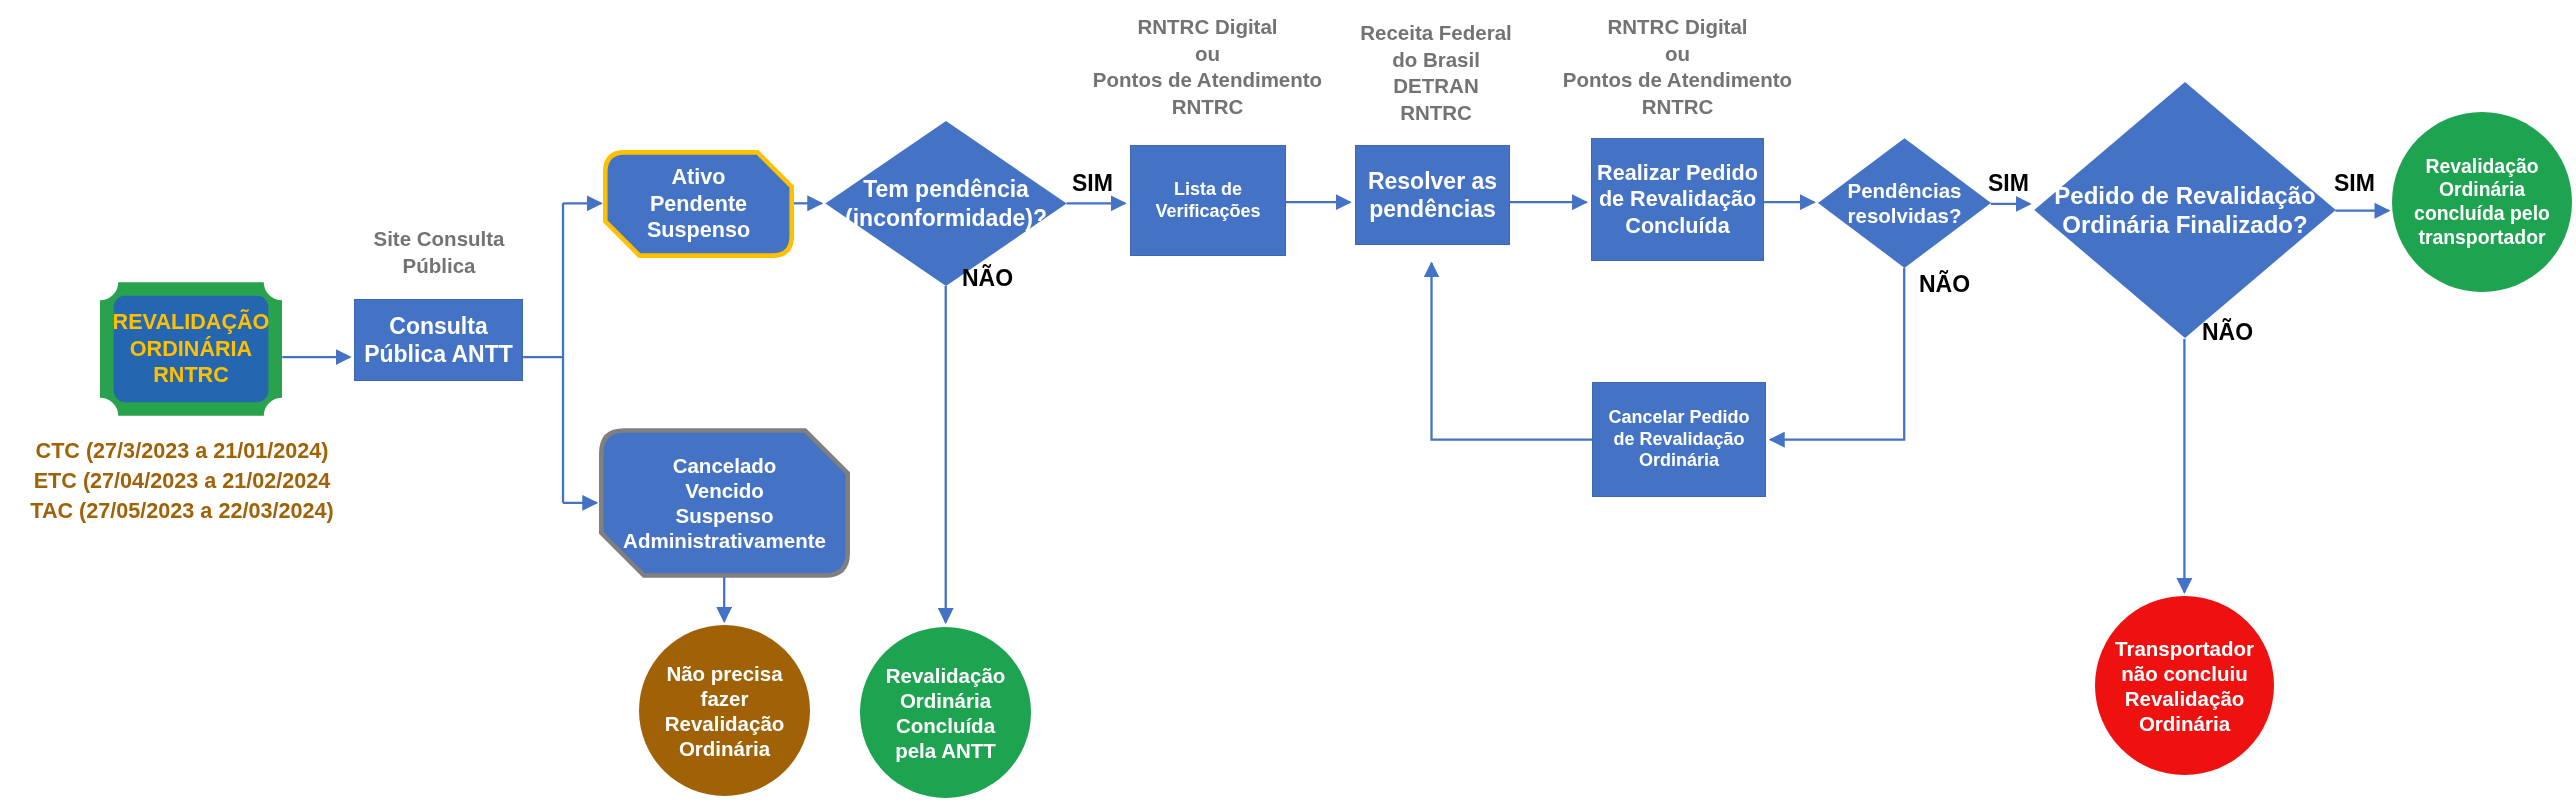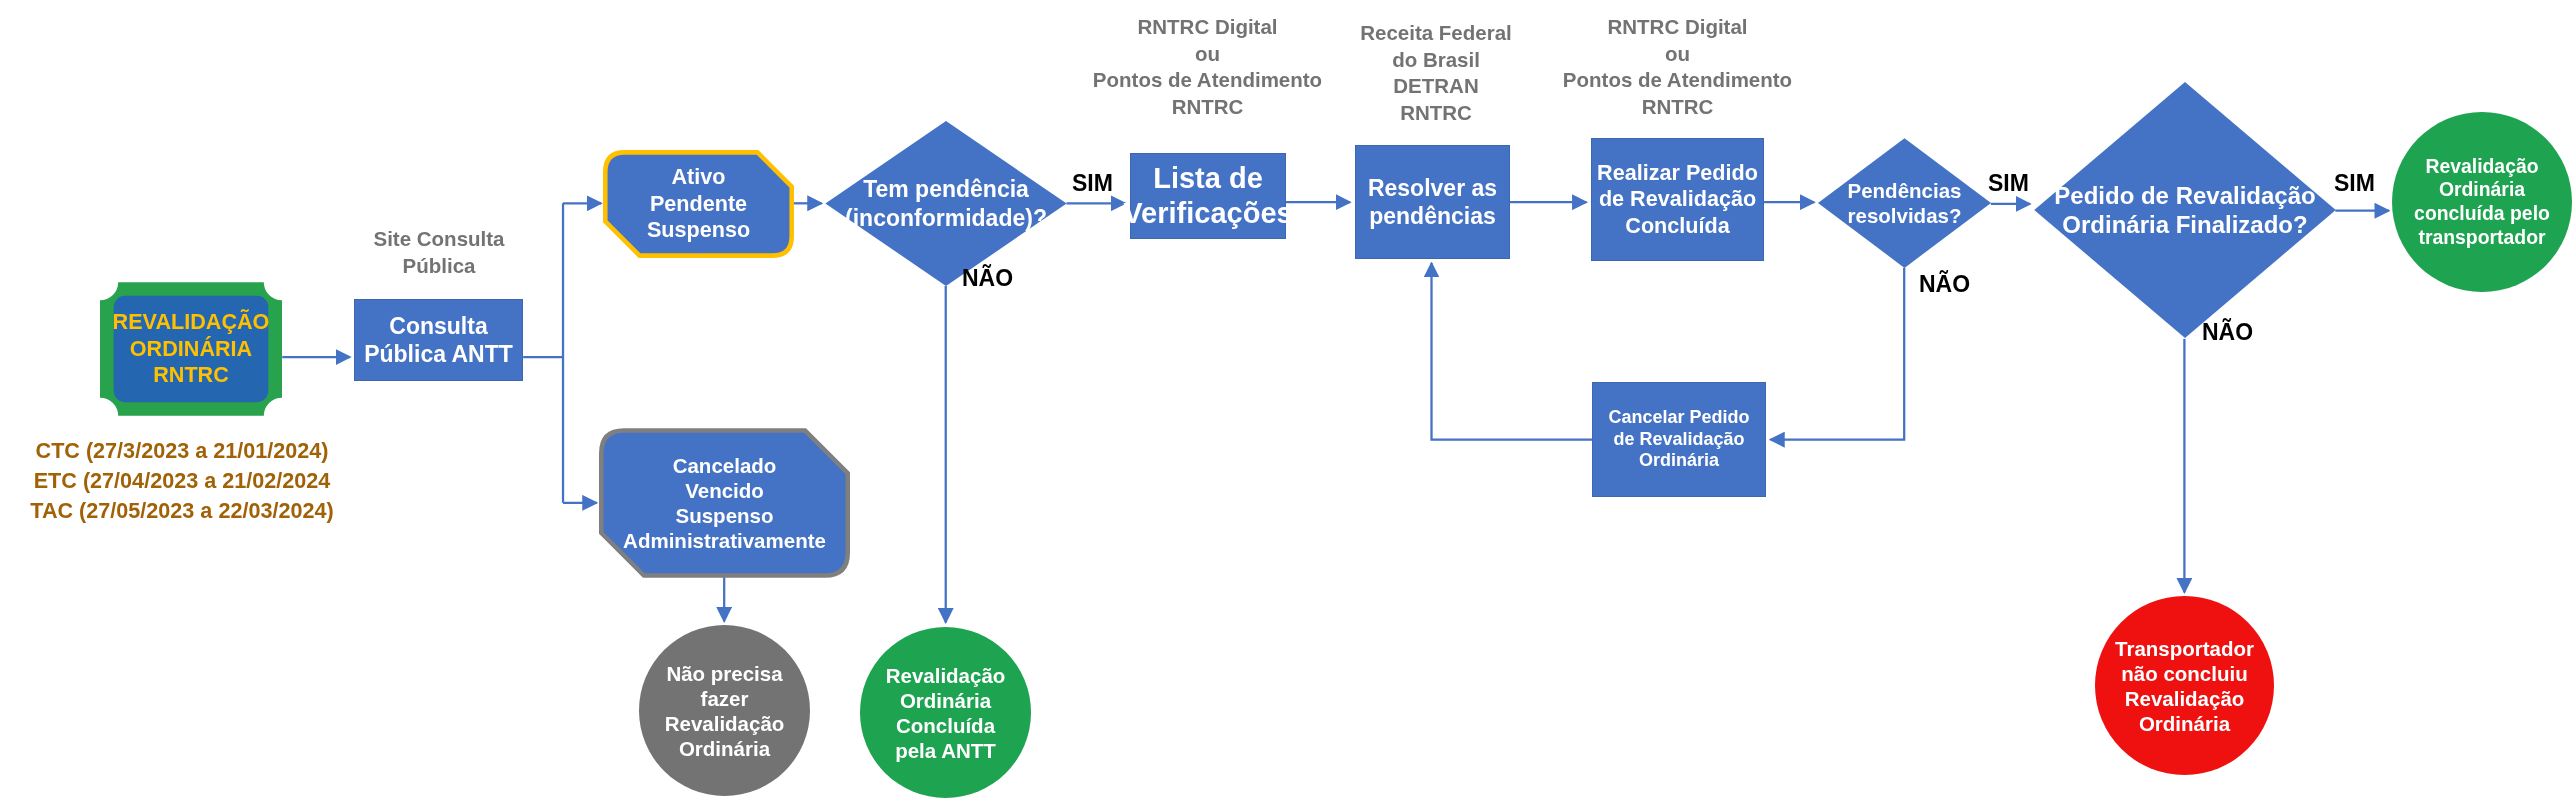--- a/index.html
+++ b/index.html
@@ -90,21 +90,21 @@
   <div class="shape-wrap" style="left:599px;top:428px;width:251px;height:150px;">
     <svg width="251" height="150" viewBox="-4 -4 441 263">
       <path d="M 40,0 H 358 L 433,75 V 215 Q 433,255 393,255 H 75 L 0,180 V 40 Q 0,0 40,0 Z" fill="#4472C4" stroke="#7F7F7F" stroke-width="8"></path>
     </svg>
     <div class="shape-text" style="font-size:20.5px;">Cancelado
 Vencido
 Suspenso
 Administrativamente</div>
   </div>
 
-  <div class="node circle" style="left:639px;top:625px;width:171px;height:171px;background:#737373;font-size:20.5px;">Não precisa
+  <div class="node circle" style="left:639px;top:625px;width:171px;height:171px;background:#a16207;font-size:20.5px;">Não precisa
 fazer
 Revalidação
 Ordinária</div>
 
   <div class="diamond-wrap" style="left:825px;top:121px;width:242px;height:165px;">
     <svg width="242" height="165" viewBox="0 0 424 290">
       <polygon points="212,0 424,145 212,290 0,145" fill="#4472C4"></polygon>
     </svg>
     <div class="shape-text" style="font-size:23px;">Tem pendência
 (inconformidade)?</div>
@@ -113,29 +113,29 @@
   <div class="node circle" style="left:860px;top:627px;width:171px;height:171px;background:#1EA351;font-size:20.5px;">Revalidação
 Ordinária
 Concluída
 pela ANTT</div>
 
   <div class="caption" style="left:1048px;top:14.2px;width:319px;font-size:20.5px;">RNTRC Digital
 ou
 Pontos de Atendimento
 RNTRC</div>
 
-  <div class="node bluebox" style="left:1130px;top:145px;width:156px;height:86px;font-size:29px;margin-top:8px;">Lista de
+  <div class="node bluebox" style="left:1130px;top:145px;width:156px;height:111px;font-size:18px;">Lista de
 Verificações</div>
 
   <div class="caption" style="left:1305px;top:20px;width:262px;font-size:20.5px;">Receita Federal
 do Brasil
 DETRAN
 RNTRC</div>
 
-  <div class="node bluebox" style="left:1355px;top:145px;width:155px;height:114px;font-size:23px;">Resolver as
+  <div class="node bluebox" style="left:1355px;top:145px;width:155px;height:100px;font-size:23px;">Resolver as
 pendências</div>
 
   <div class="caption" style="left:1518px;top:14.2px;width:319px;font-size:20.5px;">RNTRC Digital
 ou
 Pontos de Atendimento
 RNTRC</div>
 
   <div class="node bluebox" style="left:1591px;top:138px;width:173px;height:123px;font-size:21.6px;">Realizar Pedido
 de Revalidação
 Concluída</div>

